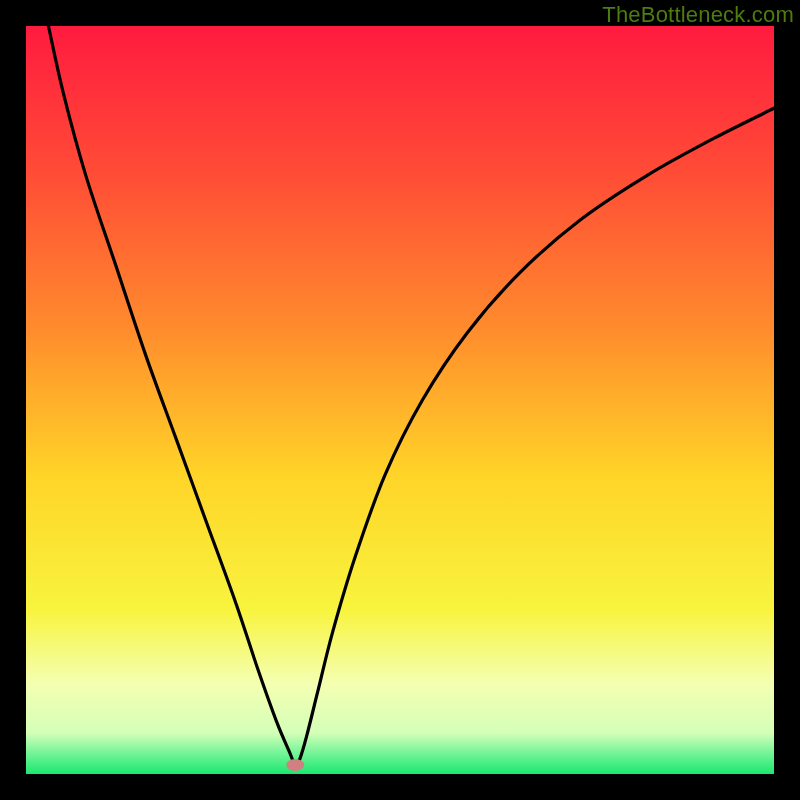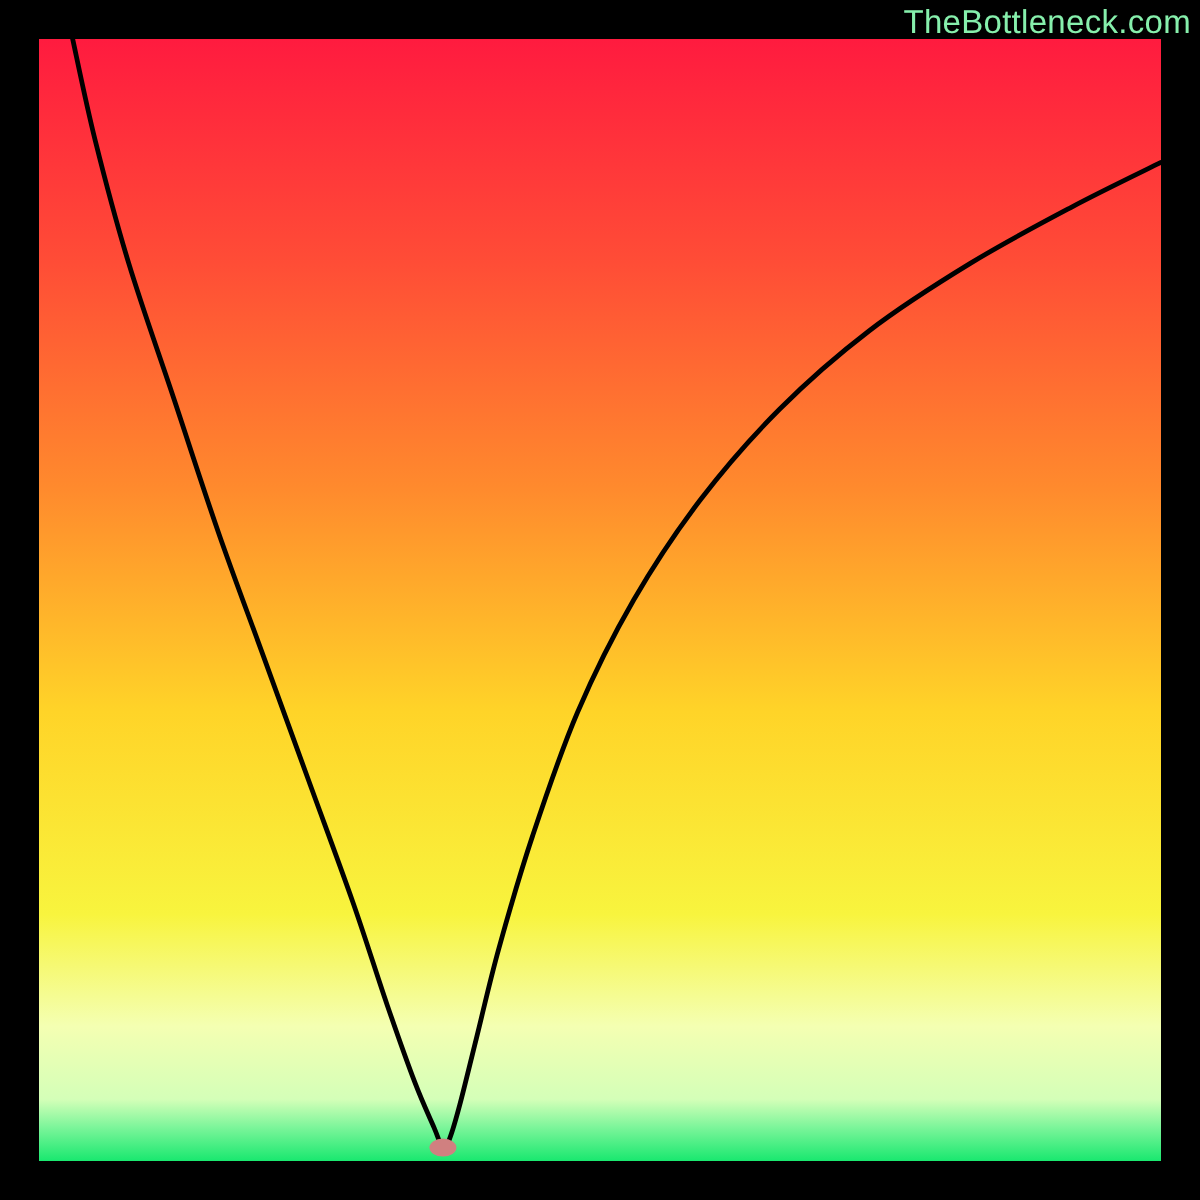--- a/index.html
+++ b/index.html
@@ -16,21 +16,21 @@
     left: 26px;
     top: 26px;
     width: 748px;
     height: 748px;
     background: #000;
   }
   .watermark {
     position: absolute;
     top: 2px;
     right: 6px;
-    color: #86efac;
+    color: #4d7c0f;
     font-size: 22px;
     font-weight: 500;
     letter-spacing: 0.2px;
     z-index: 10;
   }
   svg {
     display: block;
   }
 </style>
 </head>

